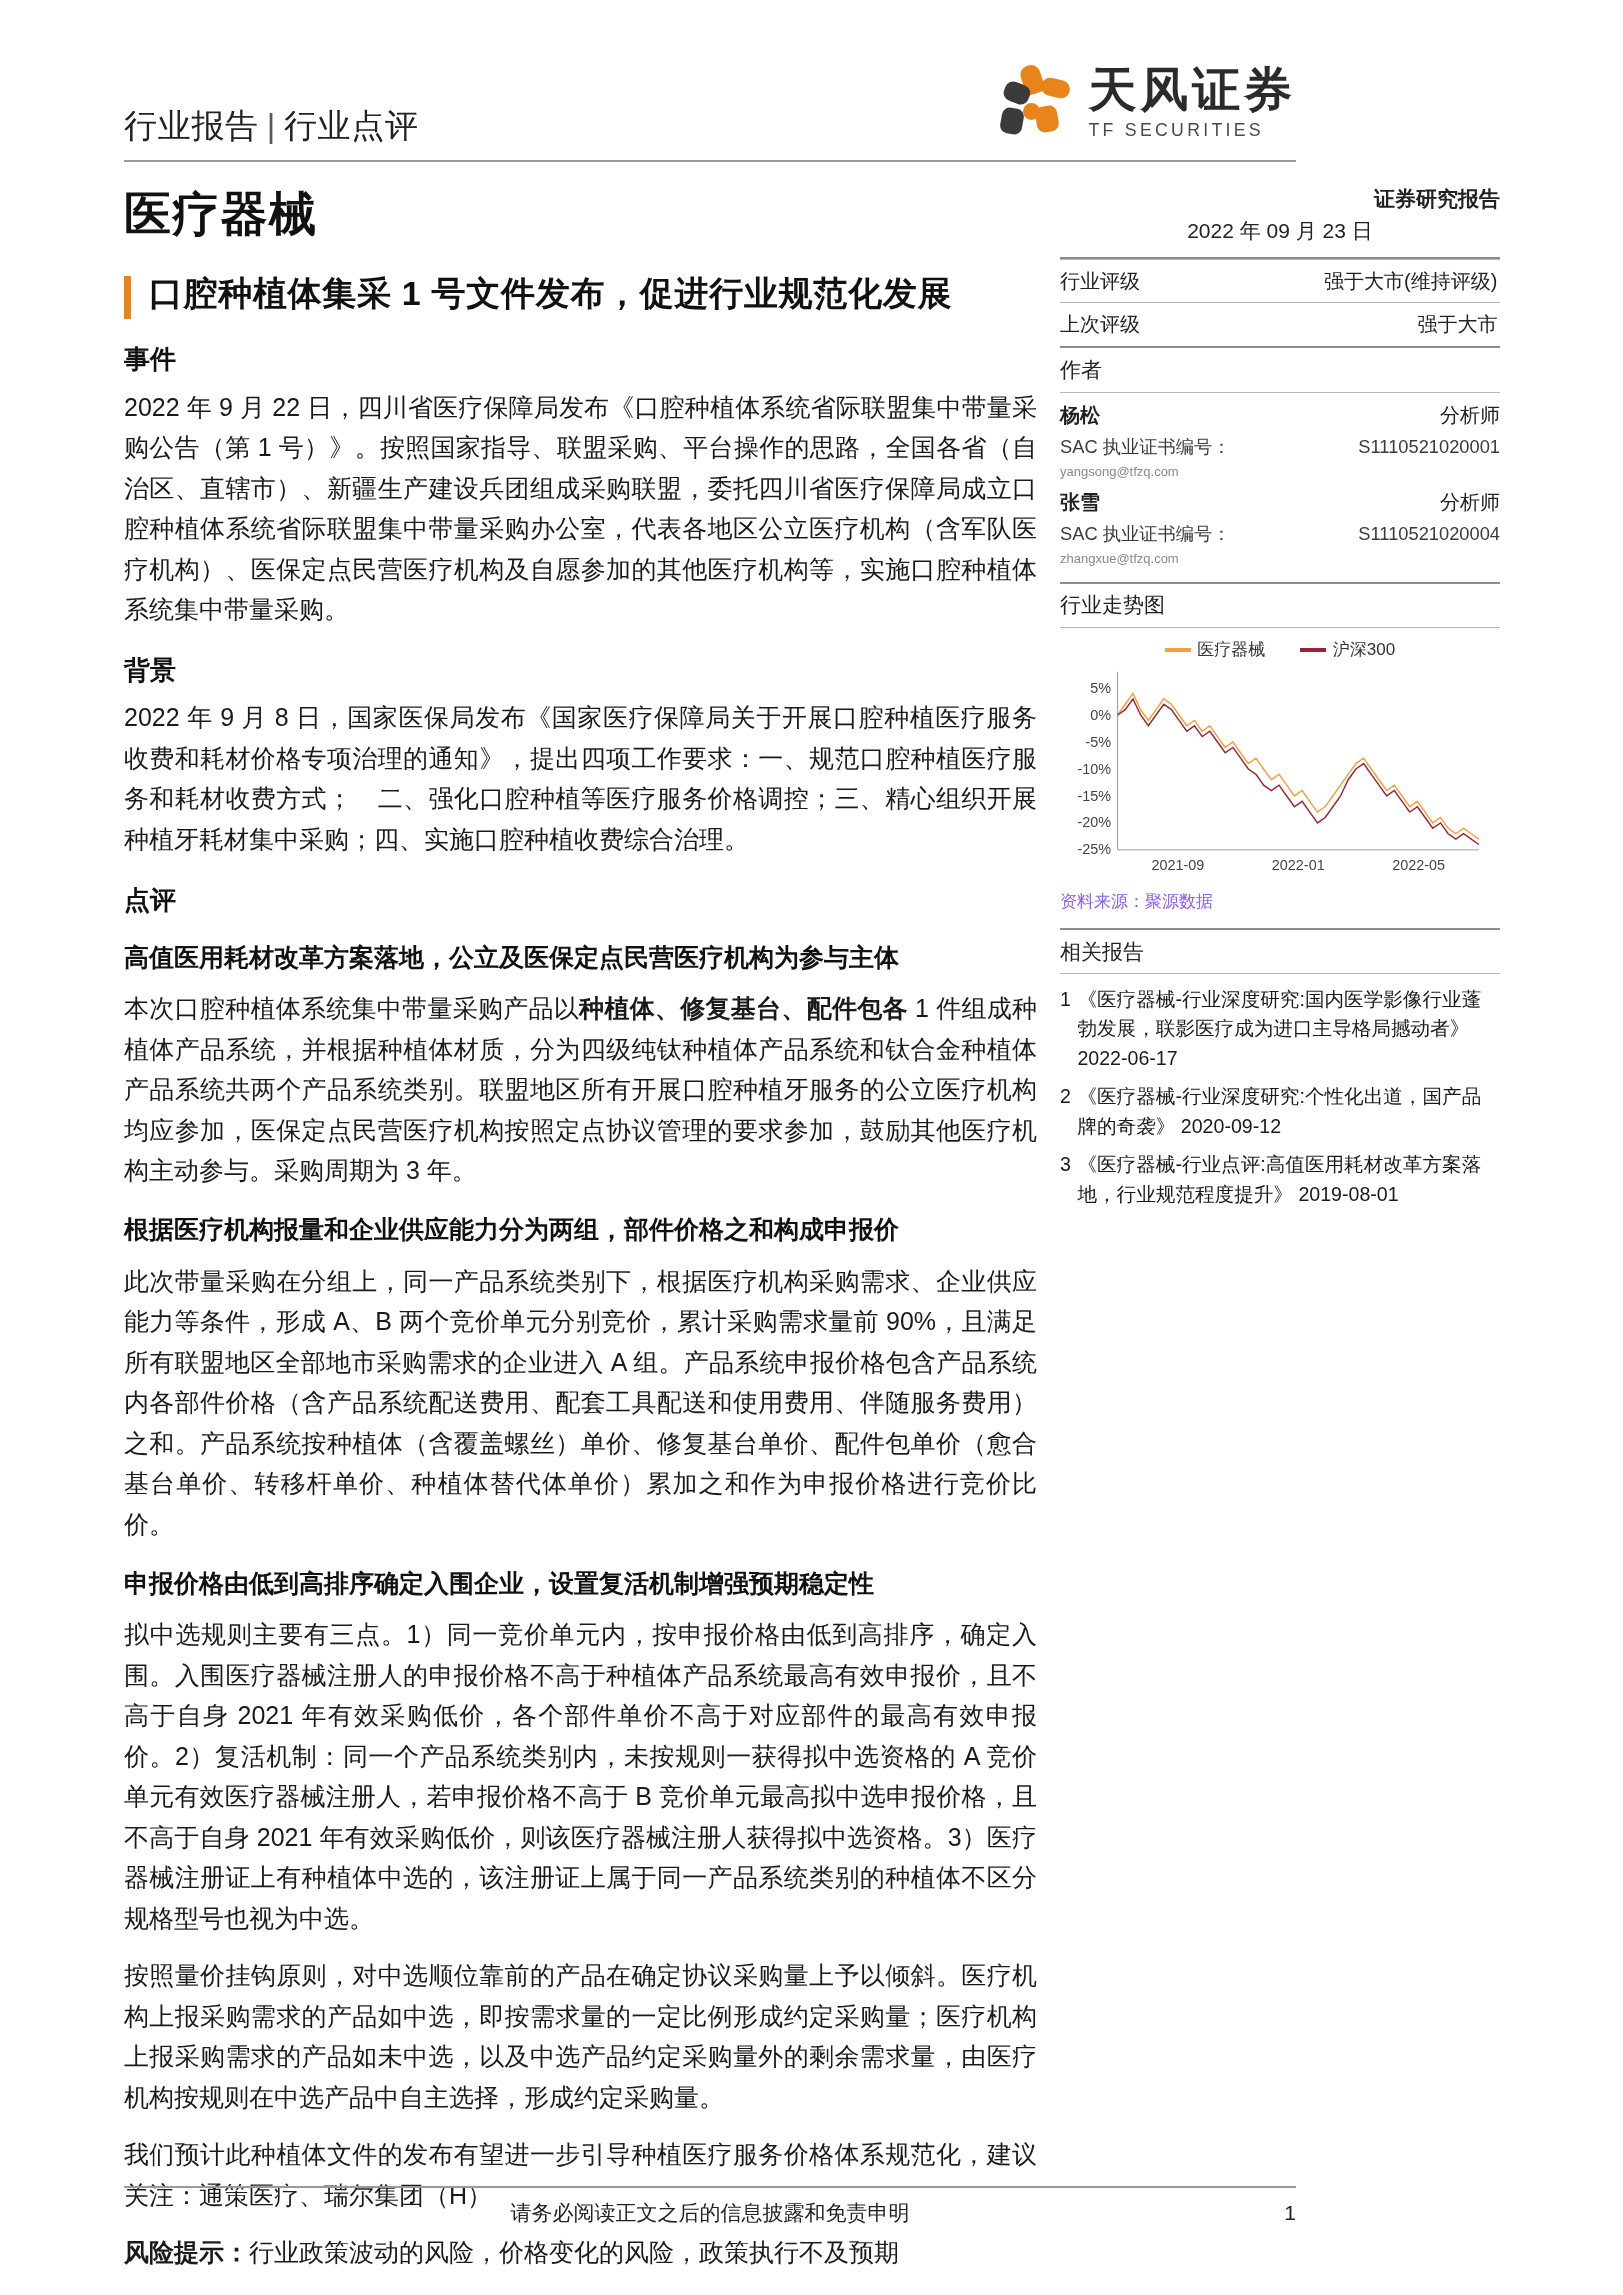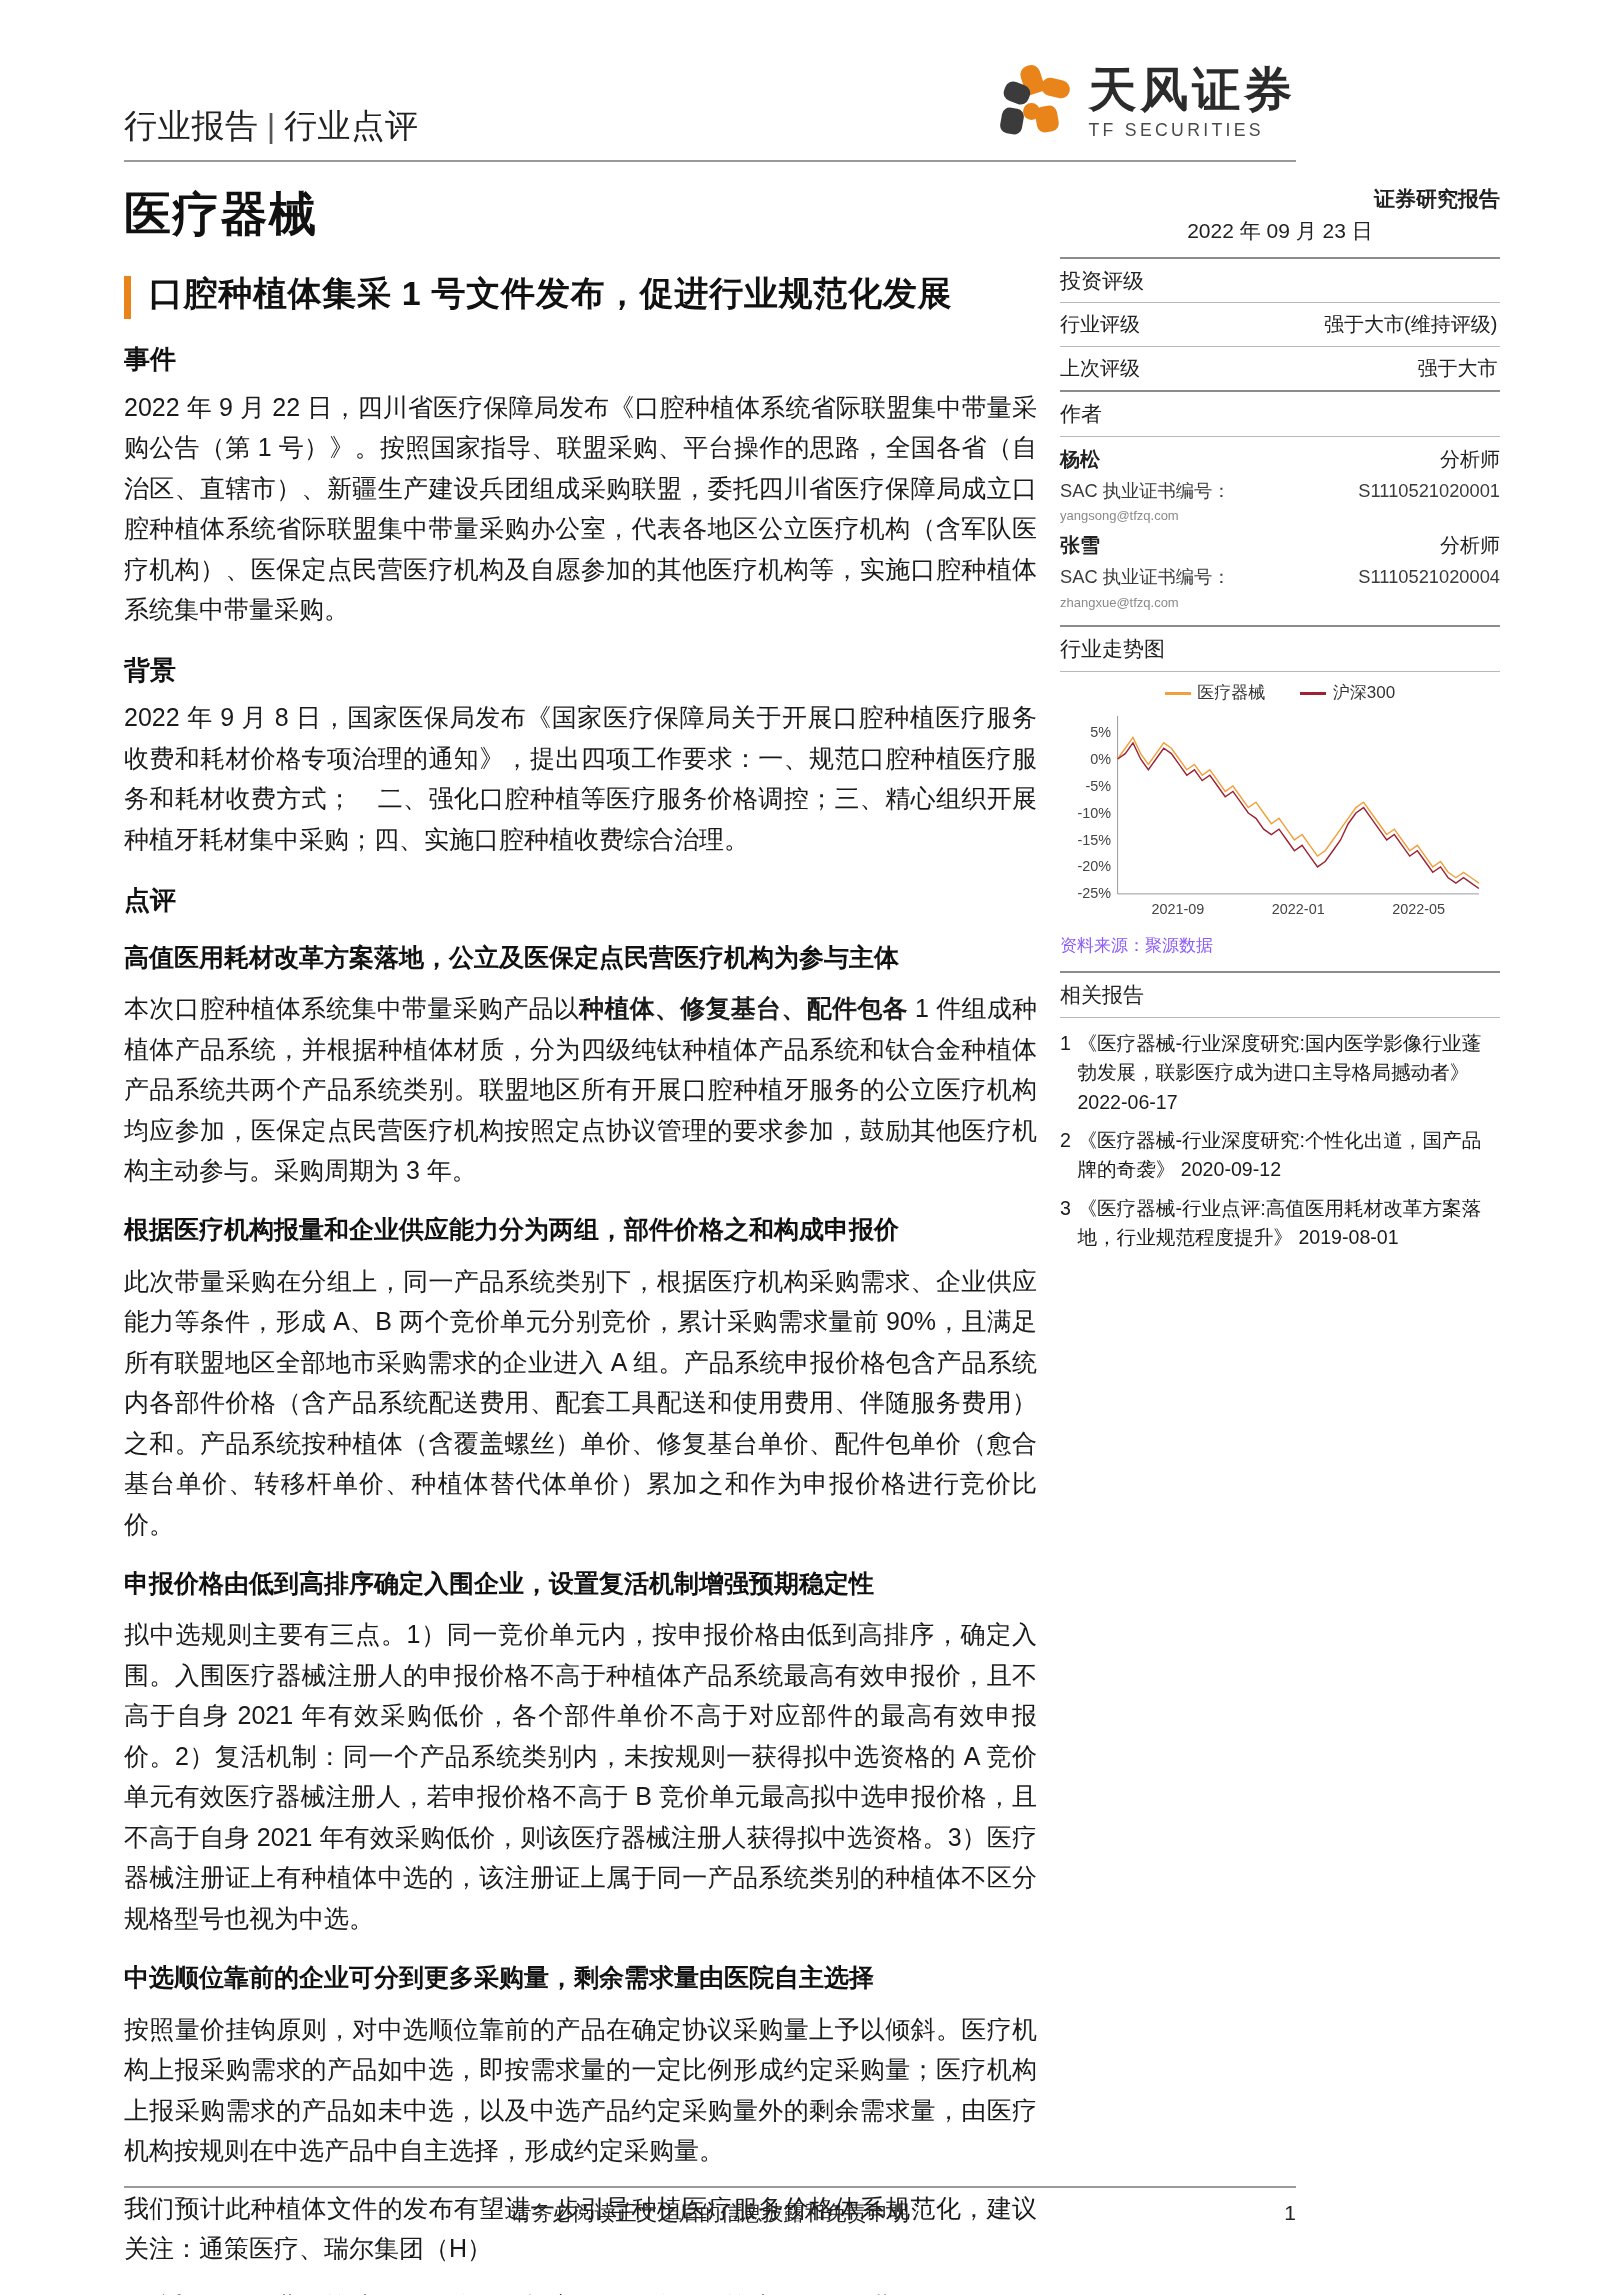--- a/index.html
+++ b/index.html
@@ -181,34 +181,32 @@
     <div class="sec-h">点评</div>
     <p class="bold-h">高值医用耗材改革方案落地，公立及医保定点民营医疗机构为参与主体</p>
     <p class="body"><span>本次口腔种植体系统集中带量采购产品以</span><span class="b">种植体、修复基台、配件包各</span><span> 1 件组成种植体产品系统，并根据种植体材质，分为四级纯钛种植体产品系统和钛合金种植体产品系统共两个产品系统类别。联盟地区所有开展口腔种植牙服务的公立医疗机构均应参加，医保定点民营医疗机构按照定点协议管理的要求参加，鼓励其他医疗机构主动参与。采购周期为 3 年。</span></p>
 
     <p class="bold-h">根据医疗机构报量和企业供应能力分为两组，部件价格之和构成申报价</p>
     <p class="body">此次带量采购在分组上，同一产品系统类别下，根据医疗机构采购需求、企业供应能力等条件，形成 A、B 两个竞价单元分别竞价，累计采购需求量前 90%，且满足所有联盟地区全部地市采购需求的企业进入 A 组。产品系统申报价格包含产品系统内各部件价格（含产品系统配送费用、配套工具配送和使用费用、伴随服务费用）之和。产品系统按种植体（含覆盖螺丝）单价、修复基台单价、配件包单价（愈合基台单价、转移杆单价、种植体替代体单价）累加之和作为申报价格进行竞价比价。</p>
 
     <p class="bold-h">申报价格由低到高排序确定入围企业，设置复活机制增强预期稳定性</p>
     <p class="body">拟中选规则主要有三点。1）同一竞价单元内，按申报价格由低到高排序，确定入围。入围医疗器械注册人的申报价格不高于种植体产品系统最高有效申报价，且不高于自身 2021 年有效采购低价，各个部件单价不高于对应部件的最高有效申报价。2）复活机制：同一个产品系统类别内，未按规则一获得拟中选资格的 A 竞价单元有效医疗器械注册人，若申报价格不高于 B 竞价单元最高拟中选申报价格，且不高于自身 2021 年有效采购低价，则该医疗器械注册人获得拟中选资格。3）医疗器械注册证上有种植体中选的，该注册证上属于同一产品系统类别的种植体不区分规格型号也视为中选。</p>
 
-    <p class="bold-h">中选顺位靠前的企业可分到更多采购量，剩余需求量由医院自主选择</p>
     <p class="body">按照量价挂钩原则，对中选顺位靠前的产品在确定协议采购量上予以倾斜。医疗机构上报采购需求的产品如中选，即按需求量的一定比例形成约定采购量；医疗机构上报采购需求的产品如未中选，以及中选产品约定采购量外的剩余需求量，由医疗机构按规则在中选产品中自主选择，形成约定采购量。</p>
 
     <p class="body">我们预计此种植体文件的发布有望进一步引导种植医疗服务价格体系规范化，建议关注：通策医疗、瑞尔集团（H）</p>
 
     <p class="body"><span class="b">风险提示：</span><span>行业政策波动的风险，价格变化的风险，政策执行不及预期</span></p>
   </div>
 
   <div class="right">
     <div class="rs-label">证券研究报告</div>
     <div class="rs-date">2022 年 09 月 23 日</div>
 
     <div class="rline rline-strong"></div>
-    <div class="rsec-title">投资评级</div>
     <div class="rline"></div>
     <div class="rrow">
       <span class="k">行业评级</span>
       <span class="v">强于大市(维持评级)</span>
     </div>
     <div class="rline"></div>
     <div class="rrow">
       <span class="k">上次评级</span>
       <span class="v">强于大市</span>
     </div>

